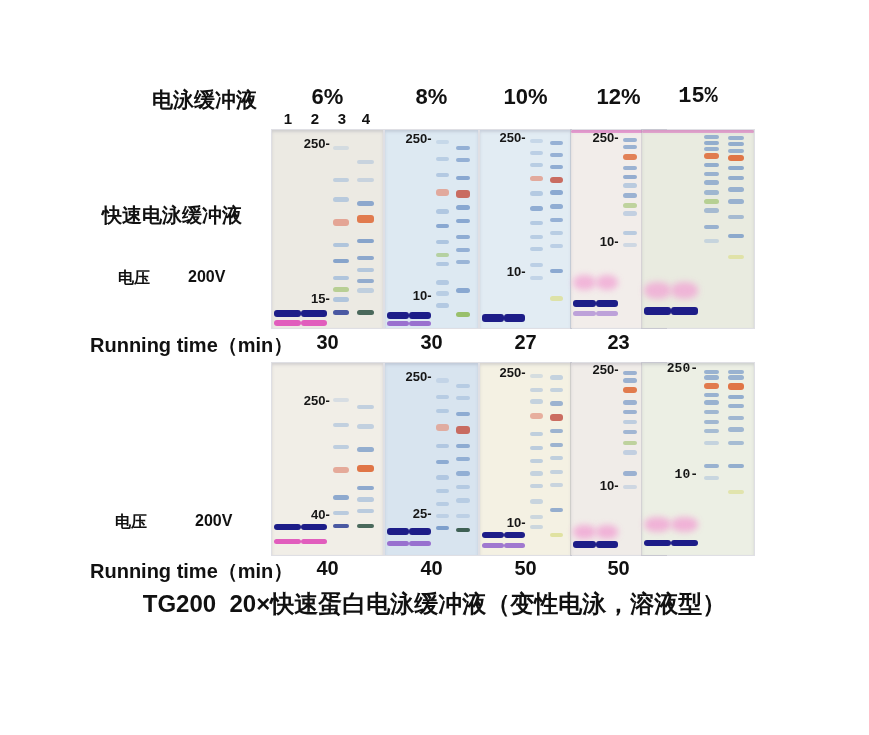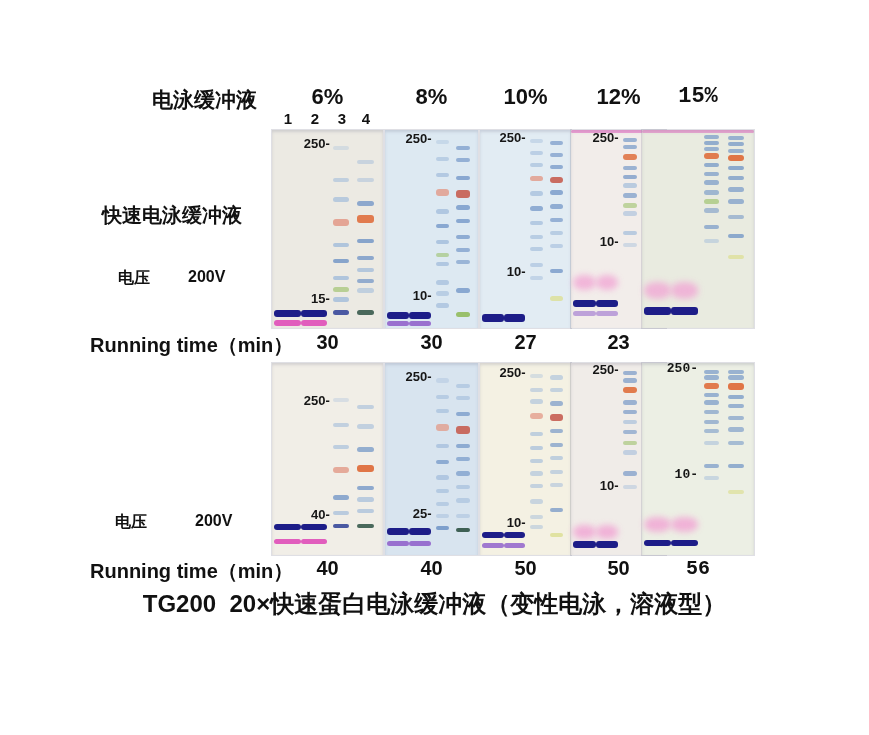--- a/index.html
+++ b/index.html
@@ -347,17 +347,16 @@
       <div class="gel-band" style="left: 2%; width: 24%; top: 92%; height: 3.4%; background: rgb(29, 29, 136); opacity: 1;"></div>
       <div class="gel-band" style="left: 26%; width: 24%; top: 80%; height: 8%; background: rgb(241, 168, 213); opacity: 0.85; filter: blur(3px); border-radius: 45%;"></div>
       <div class="gel-band" style="left: 26%; width: 24%; top: 92%; height: 3.4%; background: rgb(29, 29, 136); opacity: 1;"></div>
     </div>
 
   <div class="rtl" style="left:90px;top:558px">Running time（min）</div>
   <div class="rtv row2-times c1">40</div>
   <div class="rtv row2-times c2">40</div>
   <div class="rtv row2-times c3">50</div>
   <div class="rtv row2-times c4">50</div>
-  <div class="rtv row2-times c5">56</div>
 
   <div class="title">TG200  20×快速蛋白电泳缓冲液（变性电泳，溶液型）</div>
 
 </div>
 
 </body></html>

